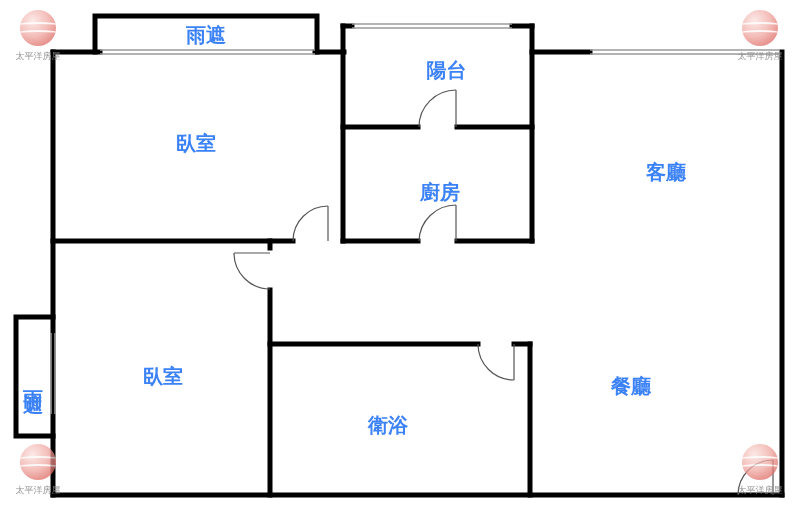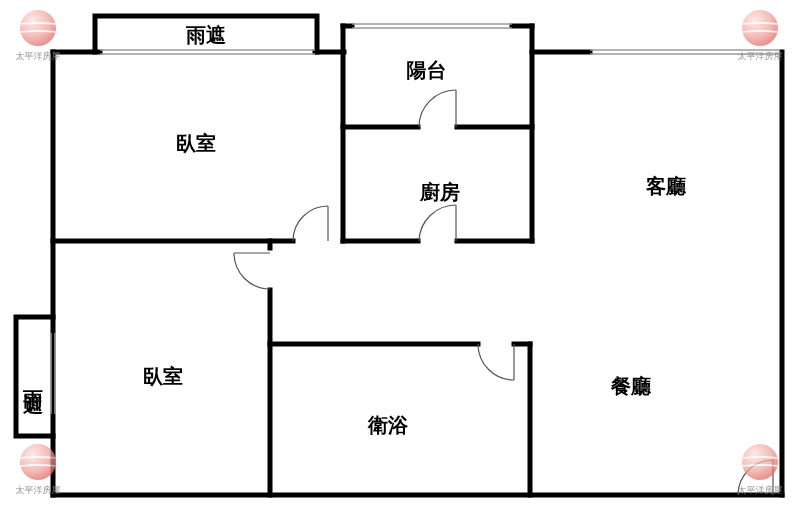--- a/index.html
+++ b/index.html
@@ -1,18 +1,18 @@
 <!DOCTYPE html>
 <html><head>
 <meta charset="utf-8">
 <style>
   html, body { margin:0; padding:0; background:#ffffff; }
   body { width:800px; height:510px; position:relative; overflow:hidden; font-family:"DejaVu Sans", sans-serif; }
   #plan { position:absolute; left:0; top:0; }
-  .label { position:absolute; font-family:"DejaVu Sans", sans-serif; font-weight:bold; font-size:20px; color:#000000; white-space:nowrap; transform:translate(-50%,-50%); }
+  .label { position:absolute; font-family:"DejaVu Sans", sans-serif; font-weight:bold; font-size:20px; color:#3b82f6; white-space:nowrap; transform:translate(-50%,-50%); }
   .label.vertical { writing-mode:vertical-rl; letter-spacing:2px; }
   .wm { position:absolute; width:64px; height:60px; }
   .wm .ball { position:absolute; left:14px; top:0; width:36px; height:36px; border-radius:50%;
     background: radial-gradient(circle at 35% 30%, #fbe3e0 0%, #f0a9a3 45%, #e0706a 75%, #d25b57 100%); opacity:0.75; overflow:hidden; }
   .wm .ball::before, .wm .ball::after { content:""; position:absolute; left:-4px; width:44px; height:5px; border-radius:50%; border-top:2px solid rgba(255,255,255,0.85); }
   .wm .ball::before { top:12px; }
   .wm .ball::after { top:20px; }
   .wm .wm-text { position:absolute; left:0; top:40px; width:64px; text-align:center; font-size:9px; color:#8a8a8a; font-family:Liberation Mono, monospace; opacity:0.9; }
 </style>
 </head>
@@ -82,23 +82,23 @@
 
     <line x1="773" y1="495" x2="773" y2="460"></line>
     <path d="M773,460 A35,35 0 0 0 738,495"></path>
   </g>
 </svg>
 
 <div class="label" style="left:206px; top:35px;">雨遮</div>
 <div class="label vertical" style="left:34px; top:377px;">雨遮</div>
 <div class="label" style="left:196px; top:143px;">臥室</div>
 <div class="label" style="left:163px; top:376px;">臥室</div>
-<div class="label" style="left:420px; top:70px;padding-left:13px;">陽台</div>
+<div class="label" style="left:440px; top:70px;padding-left:13px;">陽台</div>
 <div class="label" style="left:440px; top:192px;">廚房</div>
-<div class="label" style="left:666px; top:186px;">客廳</div>
+<div class="label" style="left:666px; top:172px;">客廳</div>
 <div class="label" style="left:631px; top:386px;">餐廳</div>
 <div class="label" style="left:388px; top:425px;">衛浴</div>
 
 <div class="wm" style="left:6px; top:10px;">
   <div class="ball"></div>
   <div class="wm-text">太平洋房屋</div>
 </div>
 <div class="wm" style="left:728px; top:10px;">
   <div class="ball"></div>
   <div class="wm-text">太平洋房屋</div>

